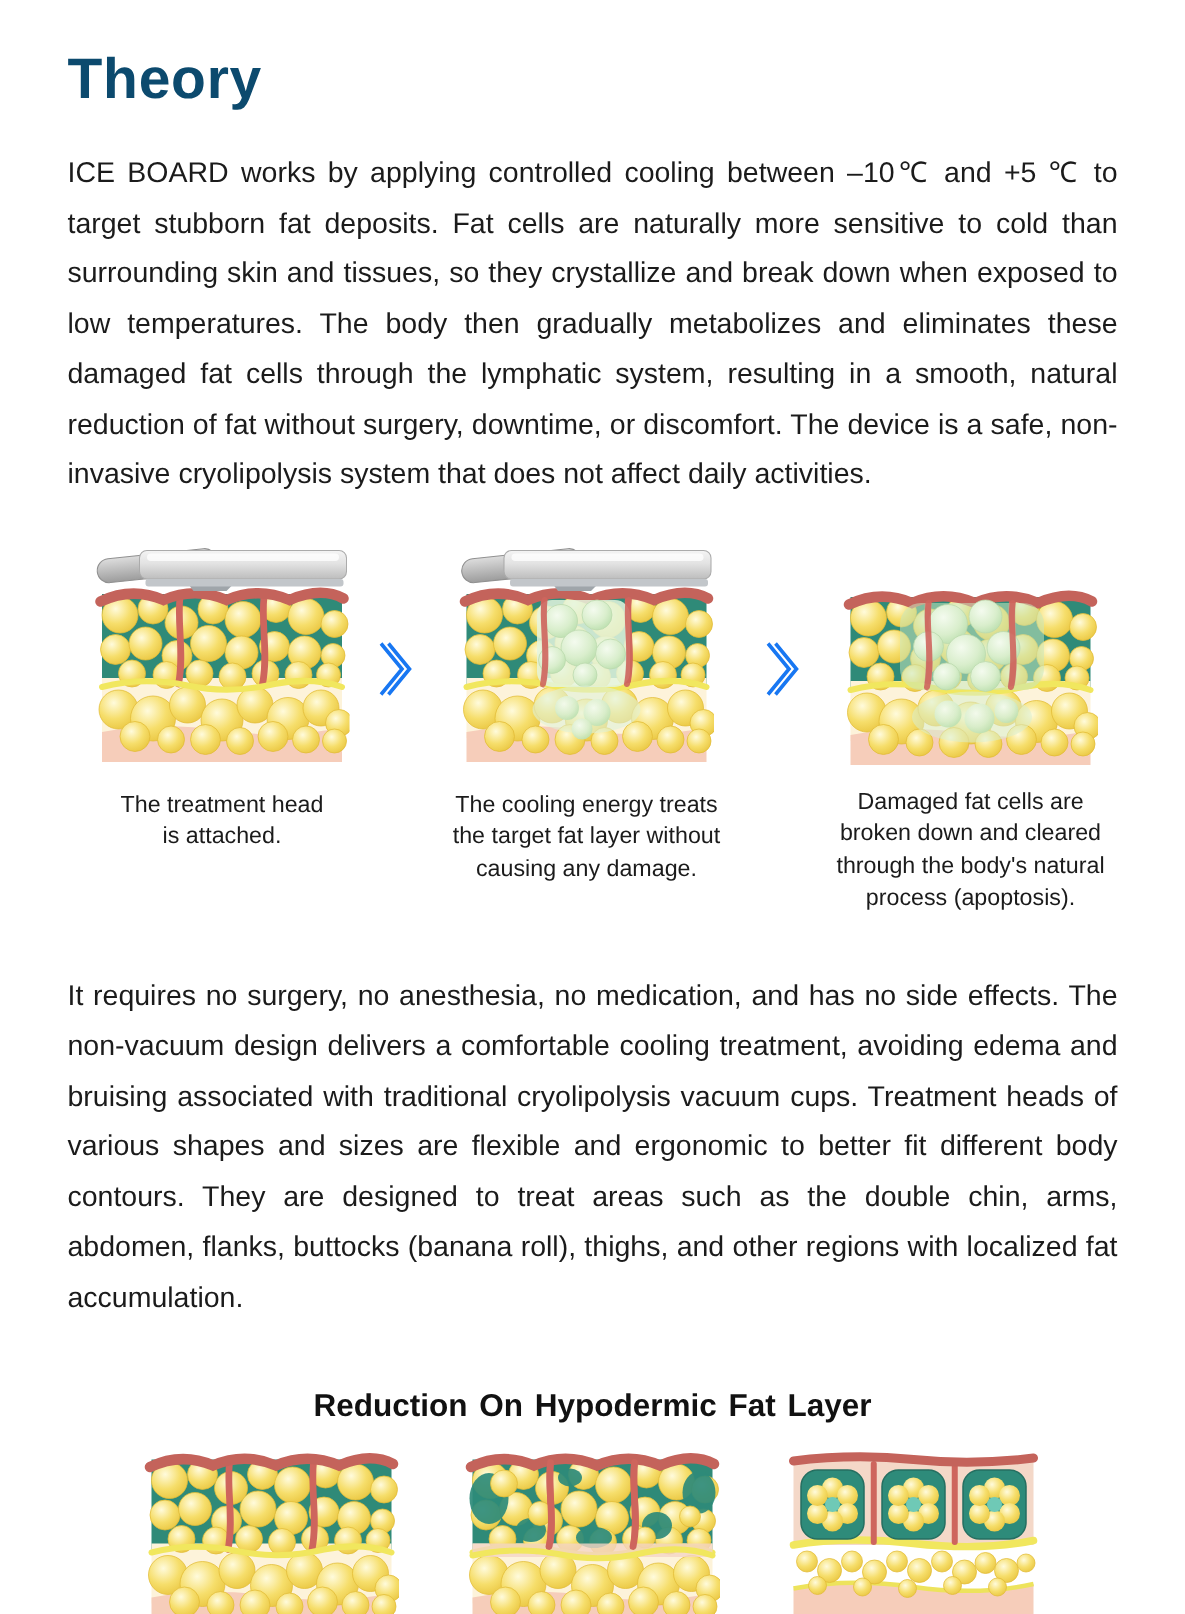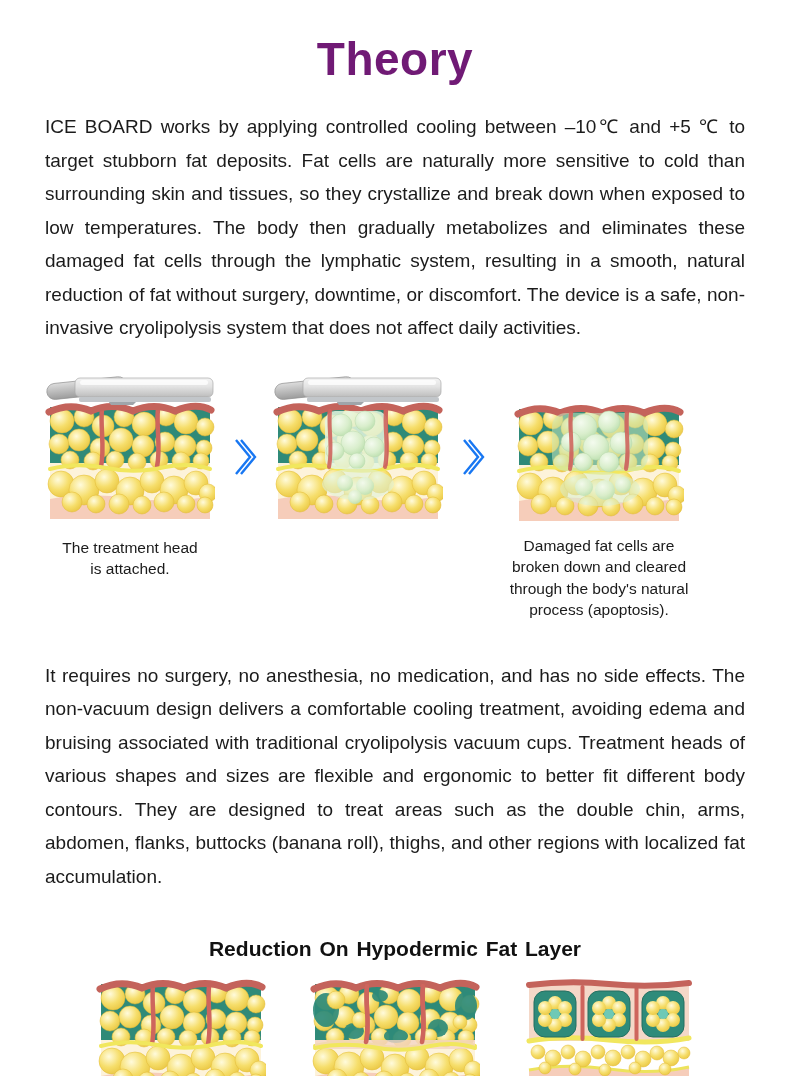--- a/index.html
+++ b/index.html
@@ -2,31 +2,31 @@
 <html><head>
 <meta charset="utf-8">
 <style>
   html,body{margin:0;padding:0;background:#ffffff;}
   body{
     width:790px;height:1076px;overflow:hidden;
     font-family:"Liberation Sans",sans-serif;color:#1b1b1b;
   }
   .page{padding:24px 45px 0 45px;box-sizing:border-box;}
   .title{
-    font-size:46px;font-weight:700;text-align:center;
-    margin:8px 0 24px 0;letter-spacing:0.5px;color:#701a75;
+    font-size:38px;font-weight:700;
+    margin:8px 0 24px 0;letter-spacing:0.5px;color:#0c4a6e;
   }
   .para{
     font-size:19px;line-height:33.5px;text-align:justify;
     margin:0;color:#1b1b1b;
   }
   .para.intro{margin-bottom:12px;}
   .para.body2{margin-top:38px;}
   .process-row{
-    display:flex;justify-content:flex-start;align-items:flex-start;
+    display:flex;justify-content:flex-end;align-items:flex-start;
     margin:28px 0 12px 0;
   }
   .process-col{display:flex;flex-direction:column;align-items:center;}
   .process-col .fig{line-height:0;}
   .fig-offset{margin-top:26px;}
   .chev{margin:62px 16px 0 16px;line-height:0;}
   .cap{
     font-size:15.5px;line-height:21.5px;text-align:center;
     margin-top:12px;color:#1b1b1b;
   }
@@ -176,20 +176,21 @@
             <ellipse cx="85" cy="85" rx="36" ry="16" fill="#DFF2D8" opacity="0.6"></ellipse>
             <g fill="url(#fatG)" opacity="0.95">
               <circle cx="72" cy="84" r="8"></circle>
                 <circle cx="92" cy="87" r="9"></circle>
                 <circle cx="82" cy="98" r="7"></circle>
             </g>
           </g>
           <use href="#headG"></use>
         </svg>
       </div>
+      <div class="cap w2">The cooling energy treats the target fat layer without causing any damage.</div>
     </div>
 
     <div class="chev">
       <svg width="26" height="44" viewBox="0 0 26 44">
         <path d="M5,5 L19,22 L5,39" stroke="#1877F2" stroke-width="2.4" fill="none"></path>
         <path d="M10,5 L24,22 L10,39" stroke="#1877F2" stroke-width="2.4" fill="none"></path>
       </svg>
     </div>
 
     <div class="process-col">

